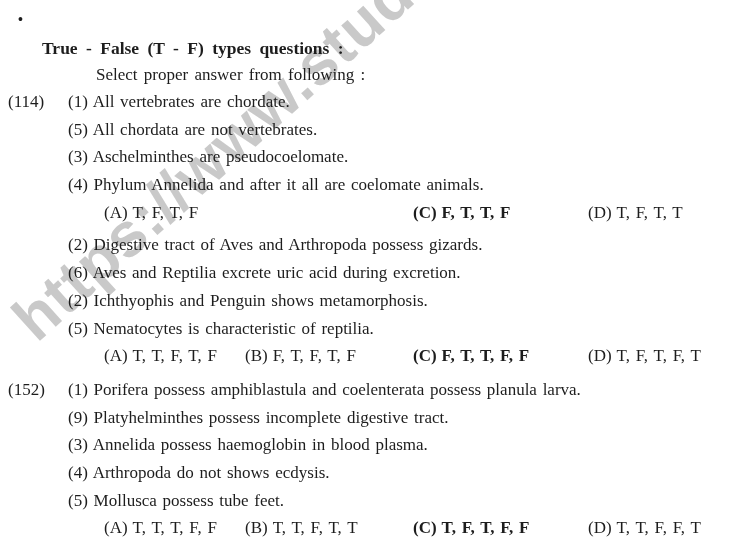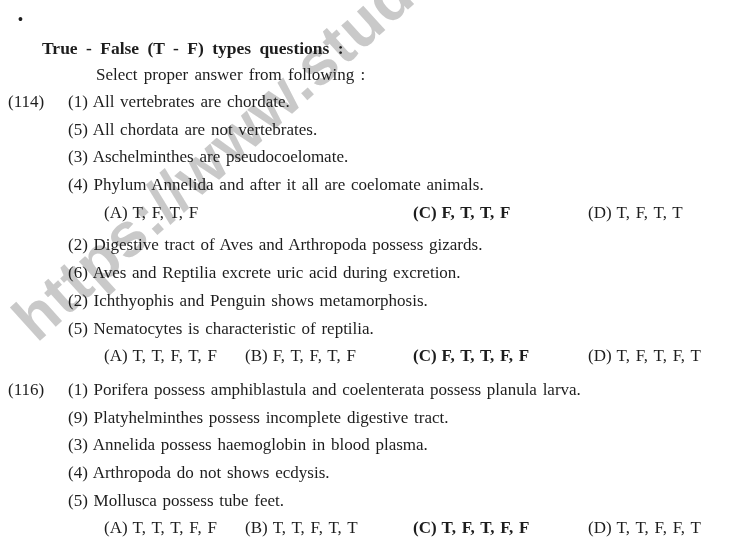--- a/index.html
+++ b/index.html
@@ -135,21 +135,21 @@
           <span class="opt opt-a"><span class="opt-label">(A)</span><span>T, T, F, T, F</span></span>
           <span class="opt opt-b"><span class="opt-label">(B)</span><span>F, T, F, T, F</span></span>
           <span class="opt opt-c"><span class="opt-label">(C)</span><span>F, T, T, F, F</span></span>
           <span class="opt opt-d"><span class="opt-label">(D)</span><span>T, F, T, F, T</span></span>
         </span>
       </div>
     </div>
 
     <div class="question q116">
       <div class="row">
-        <span class="qnum">(116)</span>
+        <span class="qnum">(152)</span>
         <span class="stmt">(1) Porifera possess amphiblastula and coelenterata possess planula larva.</span>
       </div>
       <div class="row">
         <span class="qnum"></span>
         <span class="stmt">(9) Platyhelminthes possess incomplete digestive tract.</span>
       </div>
       <div class="row">
         <span class="qnum"></span>
         <span class="stmt">(3) Annelida possess haemoglobin in blood plasma.</span>
       </div>

